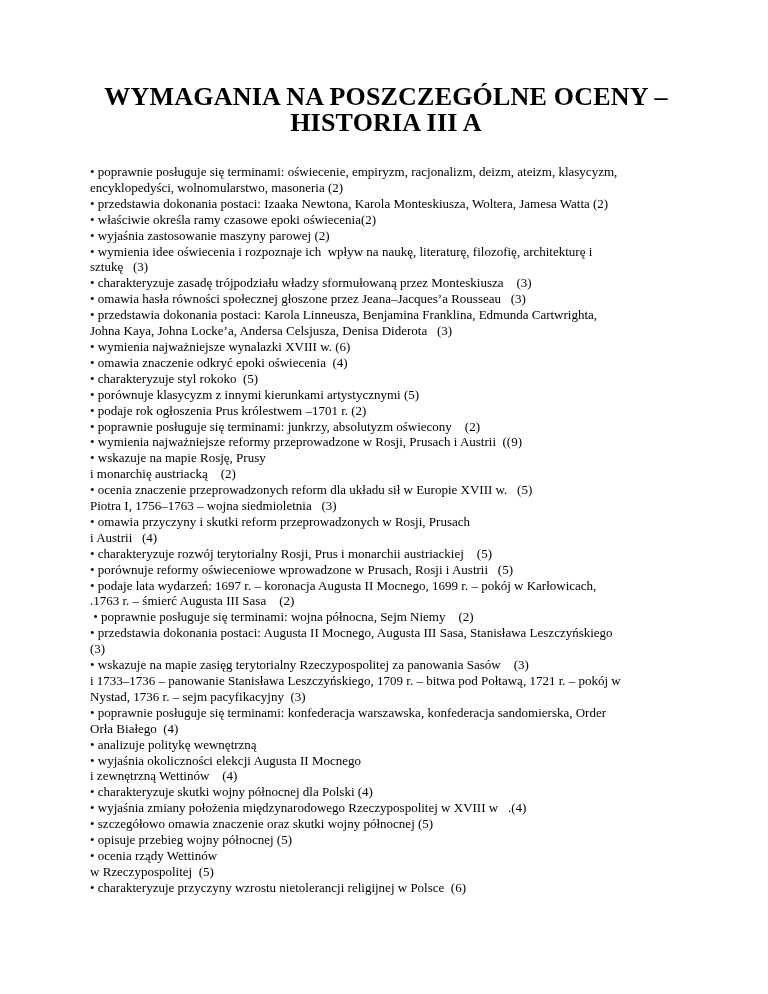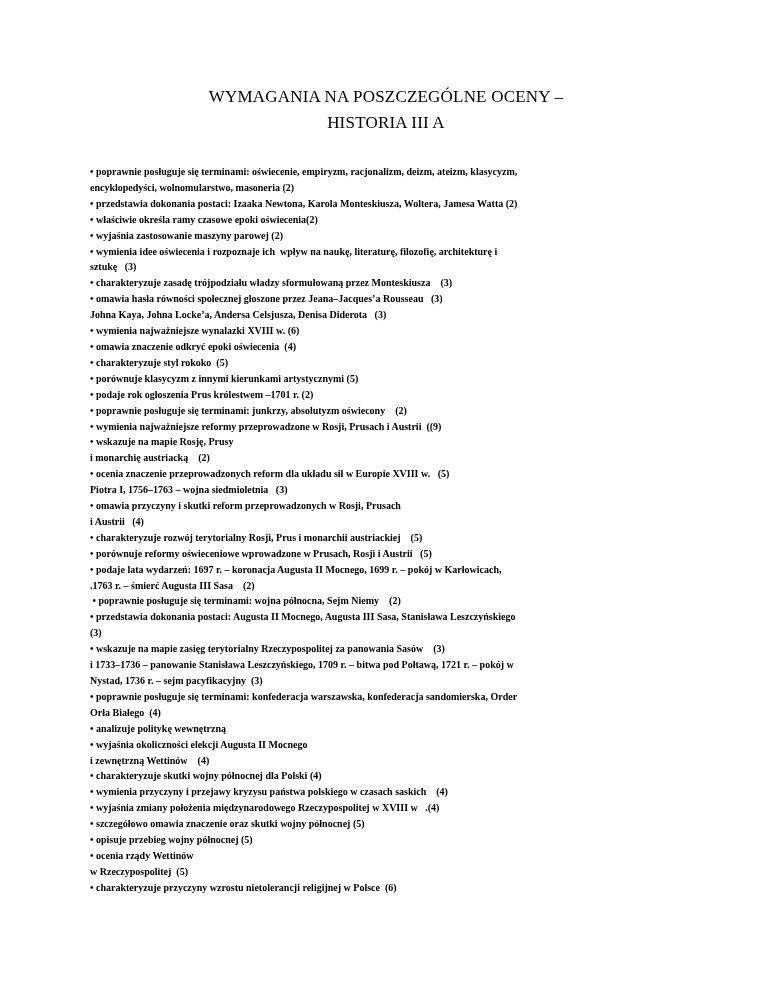--- a/index.html
+++ b/index.html
@@ -16,30 +16,29 @@
   .page {
     box-sizing: border-box;
     width: 768px;
     height: 994px;
     padding: 84px 86px 0 90px;
     background: #ffffff;
     overflow: hidden;
   }
   .title {
     text-align: center;
-    font-weight: normal;
-    font-size: 17px;
+    font-weight: bold;
+    font-size: 26px;
     line-height: 26px;
     letter-spacing: 0.2px;
     margin-bottom: 28px;
   }
   .body-text {
-    font-size: 10px;
+    font-size: 13px;
     line-height: 15.9px;
-    font-weight: bold;
   }
   .line {
     white-space: pre-wrap;
     min-height: 15.9px;
   }
 </style>
 </head>
 <body>
 
 <div class="page">
@@ -50,20 +49,21 @@
   <div class="body-text">
       <div class="line">• poprawnie posługuje się terminami: oświecenie, empiryzm, racjonalizm, deizm, ateizm, klasycyzm,</div>
       <div class="line">encyklopedyści, wolnomularstwo, masoneria (2)</div>
       <div class="line">• przedstawia dokonania postaci: Izaaka Newtona, Karola Monteskiusza, Woltera, Jamesa Watta (2)</div>
       <div class="line">• właściwie określa ramy czasowe epoki oświecenia(2)</div>
       <div class="line">• wyjaśnia zastosowanie maszyny parowej (2)</div>
       <div class="line">• wymienia idee oświecenia i rozpoznaje ich  wpływ na naukę, literaturę, filozofię, architekturę i</div>
       <div class="line">sztukę   (3)</div>
       <div class="line">• charakteryzuje zasadę trójpodziału władzy sformułowaną przez Monteskiusza    (3)</div>
       <div class="line">• omawia hasła równości społecznej głoszone przez Jeana–Jacques’a Rousseau   (3)</div>
+      <div class="line">• przedstawia dokonania postaci: Karola Linneusza, Benjamina Franklina, Edmunda Cartwrighta,</div>
       <div class="line">Johna Kaya, Johna Locke’a, Andersa Celsjusza, Denisa Diderota   (3)</div>
       <div class="line">• wymienia najważniejsze wynalazki XVIII w. (6)</div>
       <div class="line">• omawia znaczenie odkryć epoki oświecenia  (4)</div>
       <div class="line">• charakteryzuje styl rokoko  (5)</div>
       <div class="line">• porównuje klasycyzm z innymi kierunkami artystycznymi (5)</div>
       <div class="line">• podaje rok ogłoszenia Prus królestwem –1701 r. (2)</div>
       <div class="line">• poprawnie posługuje się terminami: junkrzy, absolutyzm oświecony    (2)</div>
       <div class="line">• wymienia najważniejsze reformy przeprowadzone w Rosji, Prusach i Austrii  ((9)</div>
       <div class="line">• wskazuje na mapie Rosję, Prusy</div>
       <div class="line">i monarchię austriacką    (2)</div>
@@ -80,21 +80,20 @@
       <div class="line">(3)</div>
       <div class="line">• wskazuje na mapie zasięg terytorialny Rzeczypospolitej za panowania Sasów    (3)</div>
       <div class="line">i 1733–1736 – panowanie Stanisława Leszczyńskiego, 1709 r. – bitwa pod Połtawą, 1721 r. – pokój w</div>
       <div class="line">Nystad, 1736 r. – sejm pacyfikacyjny  (3)</div>
       <div class="line">• poprawnie posługuje się terminami: konfederacja warszawska, konfederacja sandomierska, Order</div>
       <div class="line">Orła Białego  (4)</div>
       <div class="line">• analizuje politykę wewnętrzną</div>
       <div class="line">• wyjaśnia okoliczności elekcji Augusta II Mocnego</div>
       <div class="line">i zewnętrzną Wettinów    (4)</div>
       <div class="line">• charakteryzuje skutki wojny północnej dla Polski (4)</div>
-      <div class="line">• wymienia przyczyny i przejawy kryzysu państwa polskiego w czasach saskich    (4)</div>
       <div class="line">• wyjaśnia zmiany położenia międzynarodowego Rzeczypospolitej w XVIII w   .(4)</div>
       <div class="line">• szczegółowo omawia znaczenie oraz skutki wojny północnej (5)</div>
       <div class="line">• opisuje przebieg wojny północnej (5)</div>
       <div class="line">• ocenia rządy Wettinów</div>
       <div class="line">w Rzeczypospolitej  (5)</div>
       <div class="line">• charakteryzuje przyczyny wzrostu nietolerancji religijnej w Polsce  (6)</div>
     </div>
 </div>
 
 </body></html>

